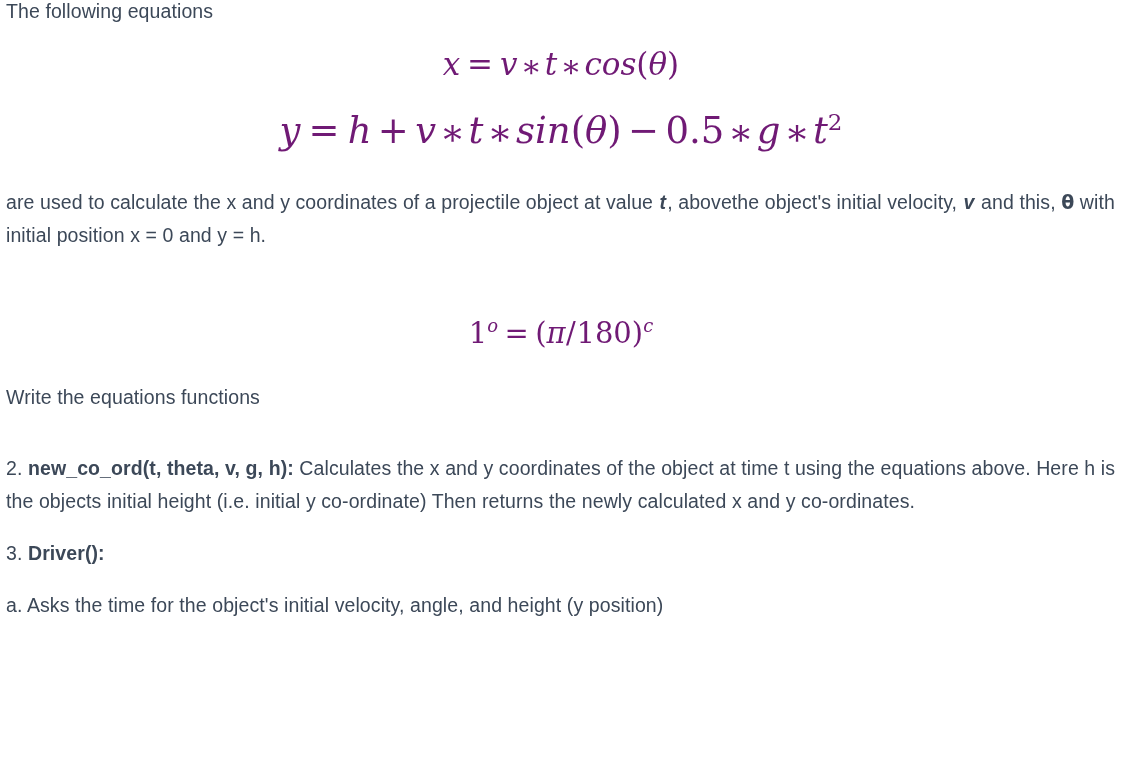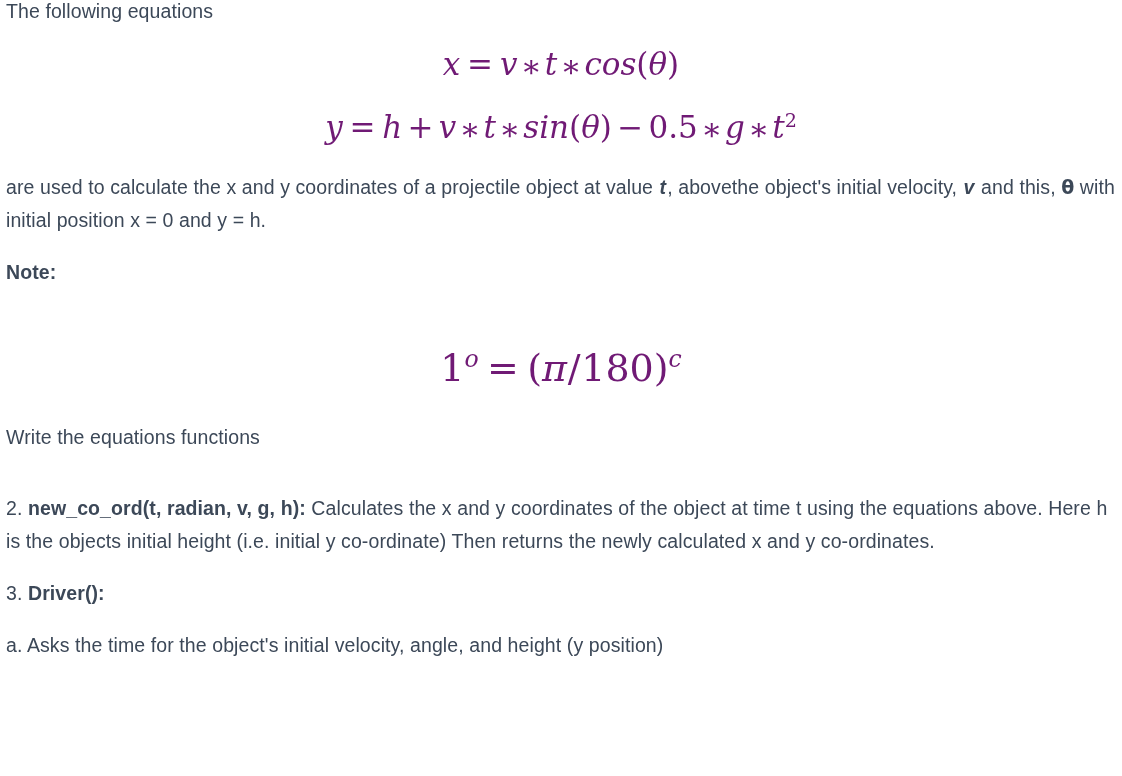--- a/index.html
+++ b/index.html
@@ -55,27 +55,27 @@
     font-family: "DejaVu Serif", "Liberation Serif", serif;
     color: #701a75;
     white-space: nowrap;
   }
   .eq-1 {
     font-size: 31px;
     margin: 18px 0 0 0;
     padding-left: 0px;
   }
   .eq-2 {
-    font-size: 31px;
-    margin: 27px 0 0 0;
+    font-size: 37px;
+    margin: 27px 0 8px 0;
     padding-left: 0px;
   }
   .eq-3 {
-    font-size: 38px;
-    margin: 38px 0 0 0;
+    font-size: 29px;
+    margin: 26px 0 0 0;
     padding-left: 0px;
   }
   .mi { font-style: italic; }
   .mo-eq {
     font-style: normal;
     padding: 0 0.22em;
   }
   .mo-ast {
     font-style: normal;
     padding: 0 0.10em;
@@ -120,39 +120,38 @@
   <div class="eq eq-2">
     <span class="mi">y</span><span class="mo-eq">=</span><span class="mi">h</span><span class="mo-pm">+</span><span class="mi">v</span><span class="mo-ast">∗</span><span class="mi">t</span><span class="mo-ast">∗</span><span class="mi">sin</span><span class="paren">(</span><span class="greek">θ</span><span class="paren">)</span><span class="mo-pm">−</span><span class="mn">0.5</span><span class="mo-ast">∗</span><span class="mi">g</span><span class="mo-ast">∗</span><span class="mi">t</span><span class="sup-n">2</span>
   </div>
 
   <div class="gap-md"></div>
 
   <p class="para"><span>are used to calculate the x and y coordinates of a projectile object at value </span><span class="bi">t</span><span>, above</span><span>the object's initial velocity, </span><span class="bi">v</span><span> and this, </span><span class="theta-b">θ</span><span> with initial position x = 0 and y = h.</span></p>
 
   <div class="gap-sm"></div>
 
-  <p class="para"><b>Note:</b></p>
 
   <div class="gap-sm"></div>
 
 
   <div class="eq eq-3">
     <span class="mn">1</span><span class="sup">o</span><span class="mo-eq">=</span><span class="paren">(</span><span class="greek">π</span><span class="slash">/</span><span class="mn">180</span><span class="paren">)</span><span class="sup">c</span>
   </div>
 
   <div class="gap-lg"></div>
 
   <p class="para">Write the equations functions</p>
 
   <div class="gap-sm"></div>
 
 
   <div class="gap-sm"></div>
 
-  <p class="para"><span>2. </span><b>new_co_ord(t, radian, v, g, h):</b><span> Calculates the x and y coordinates of the object at time t using the equations above. Here h is the objects initial height (i.e. initial y co-ordinate) Then returns the newly calculated x and y co-ordinates.</span></p>
+  <p class="para"><span>2. </span><b>new_co_ord(t, theta, v, g, h):</b><span> Calculates the x and y coordinates of the object at time t using the equations above. Here h is the objects initial height (i.e. initial y co-ordinate) Then returns the newly calculated x and y co-ordinates.</span></p>
 
   <div class="gap-sm"></div>
 
   <p class="para"><span>3. </span><b>Driver():</b></p>
 
   <div class="gap-sm"></div>
 
   <p class="para"><span>a. </span><span>Asks the time for the object's initial velocity, angle, and height (y position)</span></p>
 
 </div>

